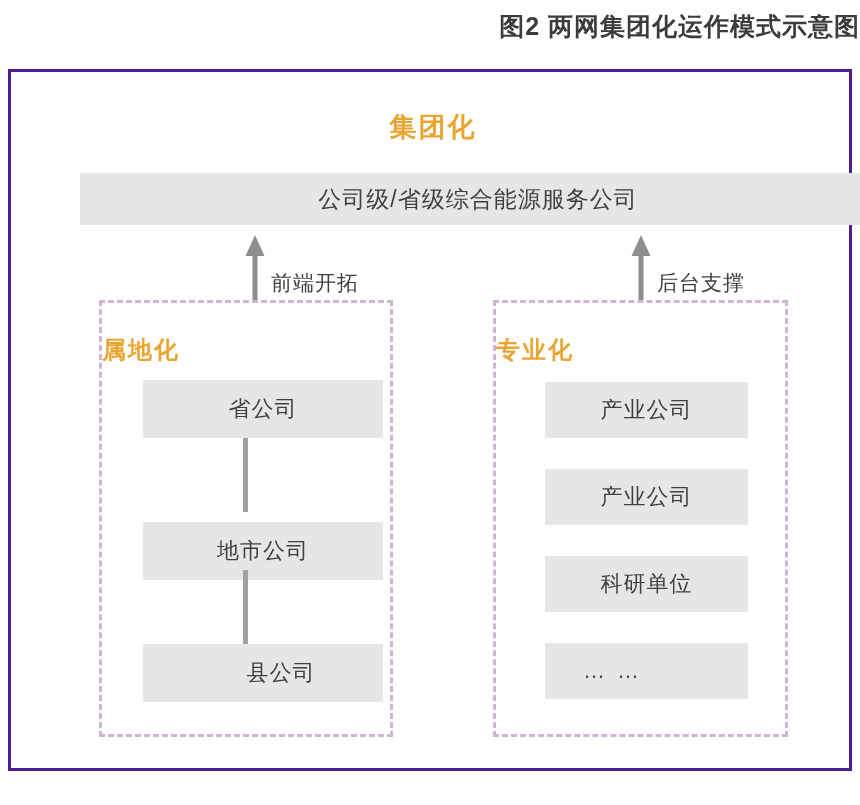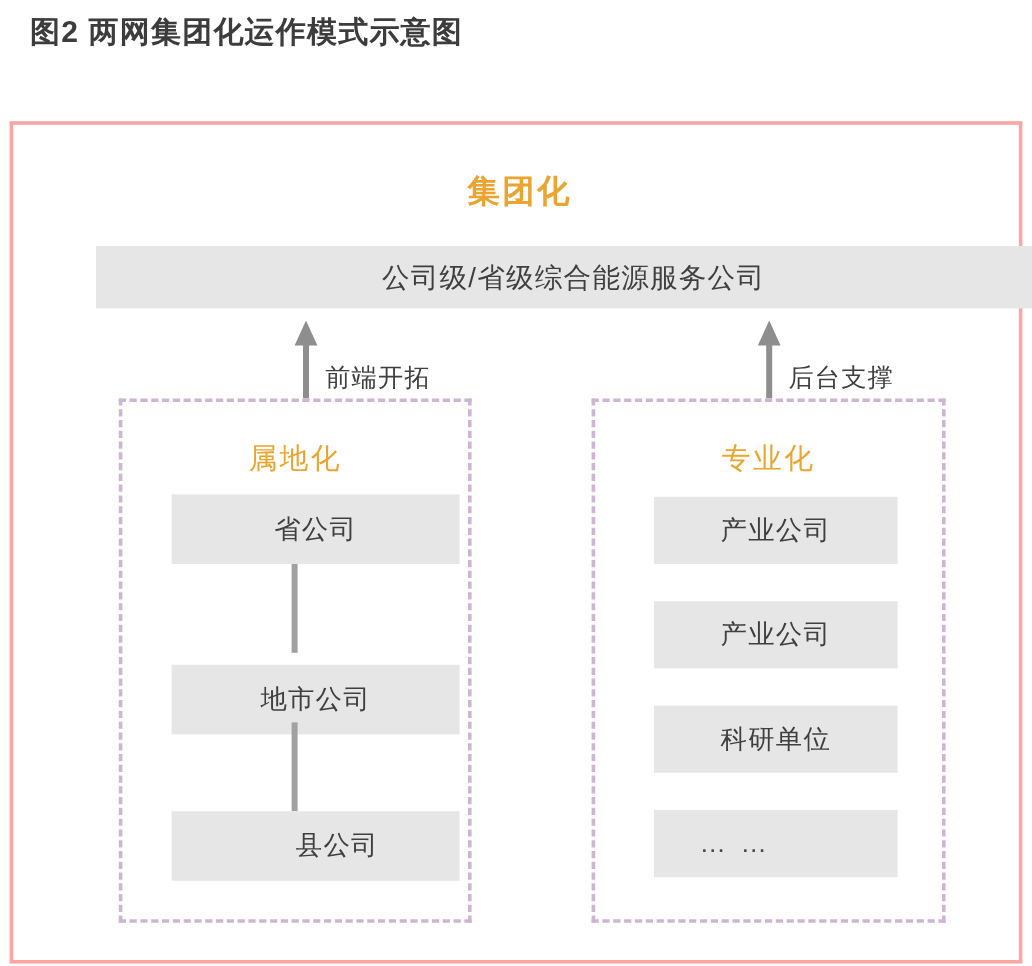--- a/index.html
+++ b/index.html
@@ -16,36 +16,36 @@
     background: #ffffff;
     overflow: hidden;
   }
 
   
   #figure-title {
     position: absolute;
     left: 0;
     top: 10px;
     width: 860px;
-    text-align: left;
+    text-align: right;
     font-size: 25px;
     font-weight: bold;
     color: #3c3c3c;
     letter-spacing: 1px;
     padding-left: 25px;
   }
 
   
   #outer-frame {
     position: absolute;
     left: 8px;
-    top: 101px;
+    top: 69px;
     width: 844px;
     height: 702px;
-    border: 3px solid #fca5a5;
+    border: 3px solid #4c1d95;
     background: #ffffff;
   }
 
   
   #group-heading {
     position: absolute;
     left: 0;
     top: 37px;
     width: 844px;
     text-align: center;
@@ -98,23 +98,23 @@
     background: #ffffff;
   }
   #panel-local       { left: 88px;  width: 294px; }
   #panel-specialized { left: 482px; width: 295px; }
 
   .panel-heading {
     position: absolute;
     left: 0;
     width: 100%;
     top: 31px;
-    text-align: center;
+    text-align: left;
     font-size: 24px;
-    font-weight: normal;
+    font-weight: bold;
     color: #eaa530;
     letter-spacing: 2px;
   }
 
   
   .node-box {
     position: absolute;
     background: #e6e6e6;
     display: flex;
     align-items: center;

